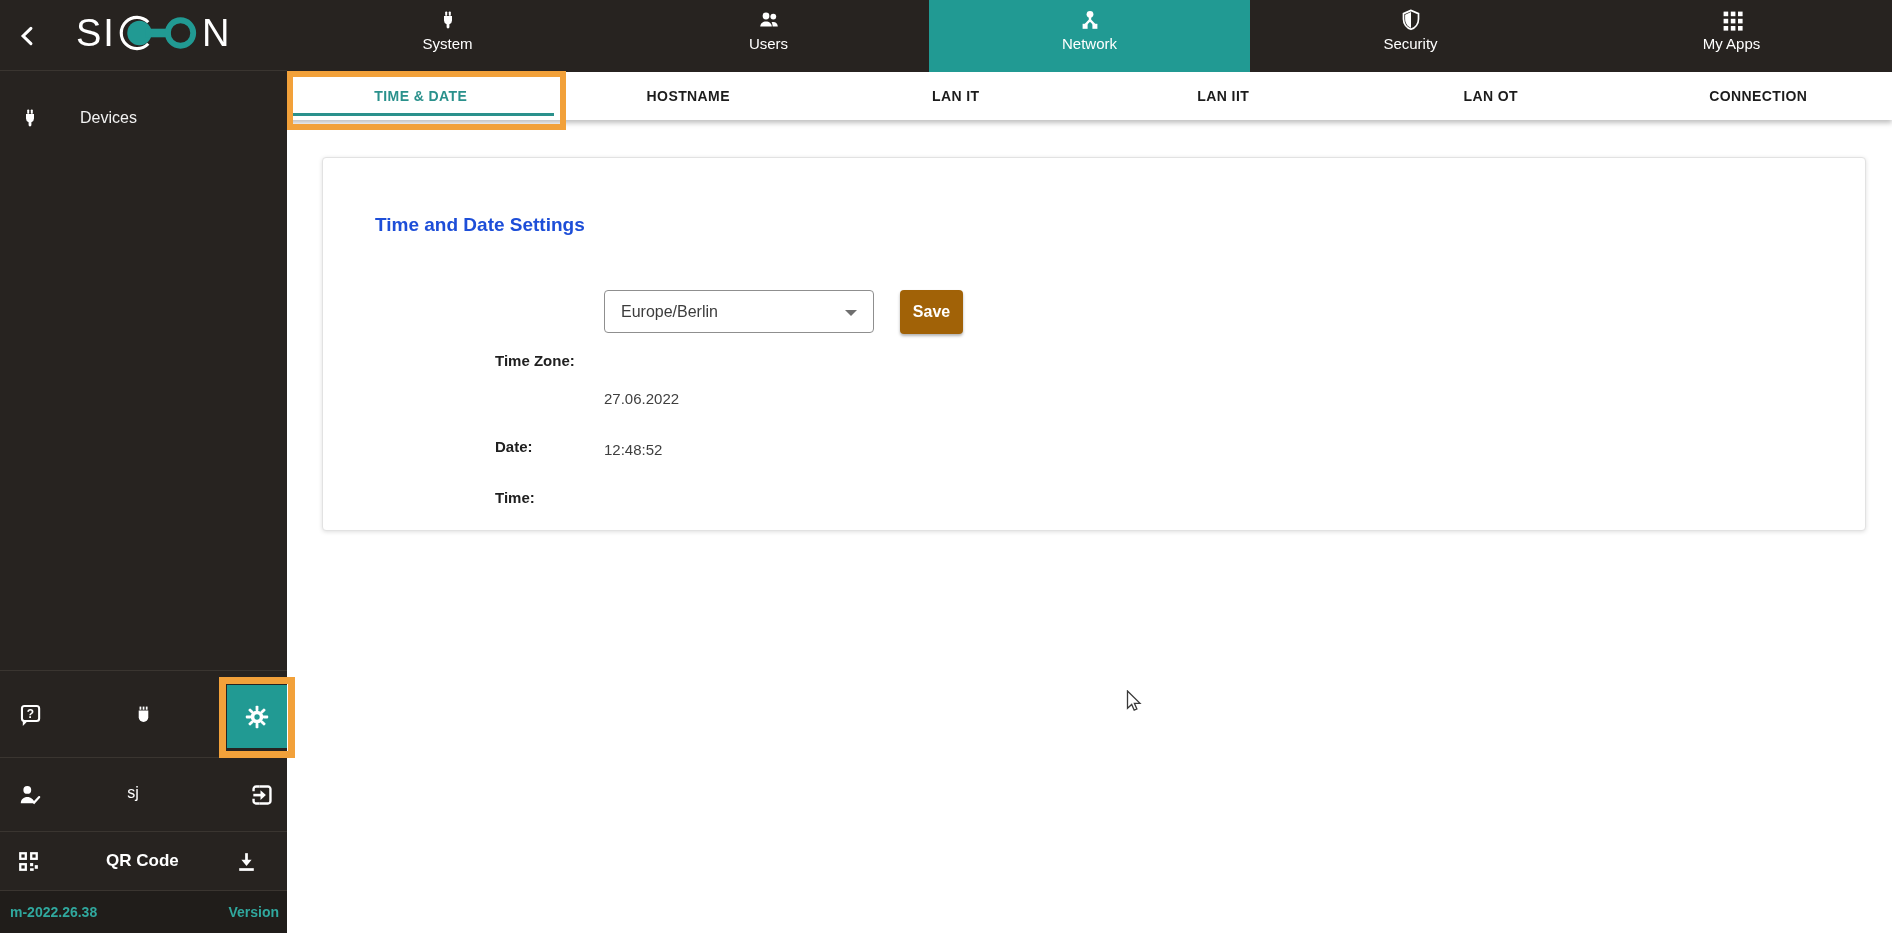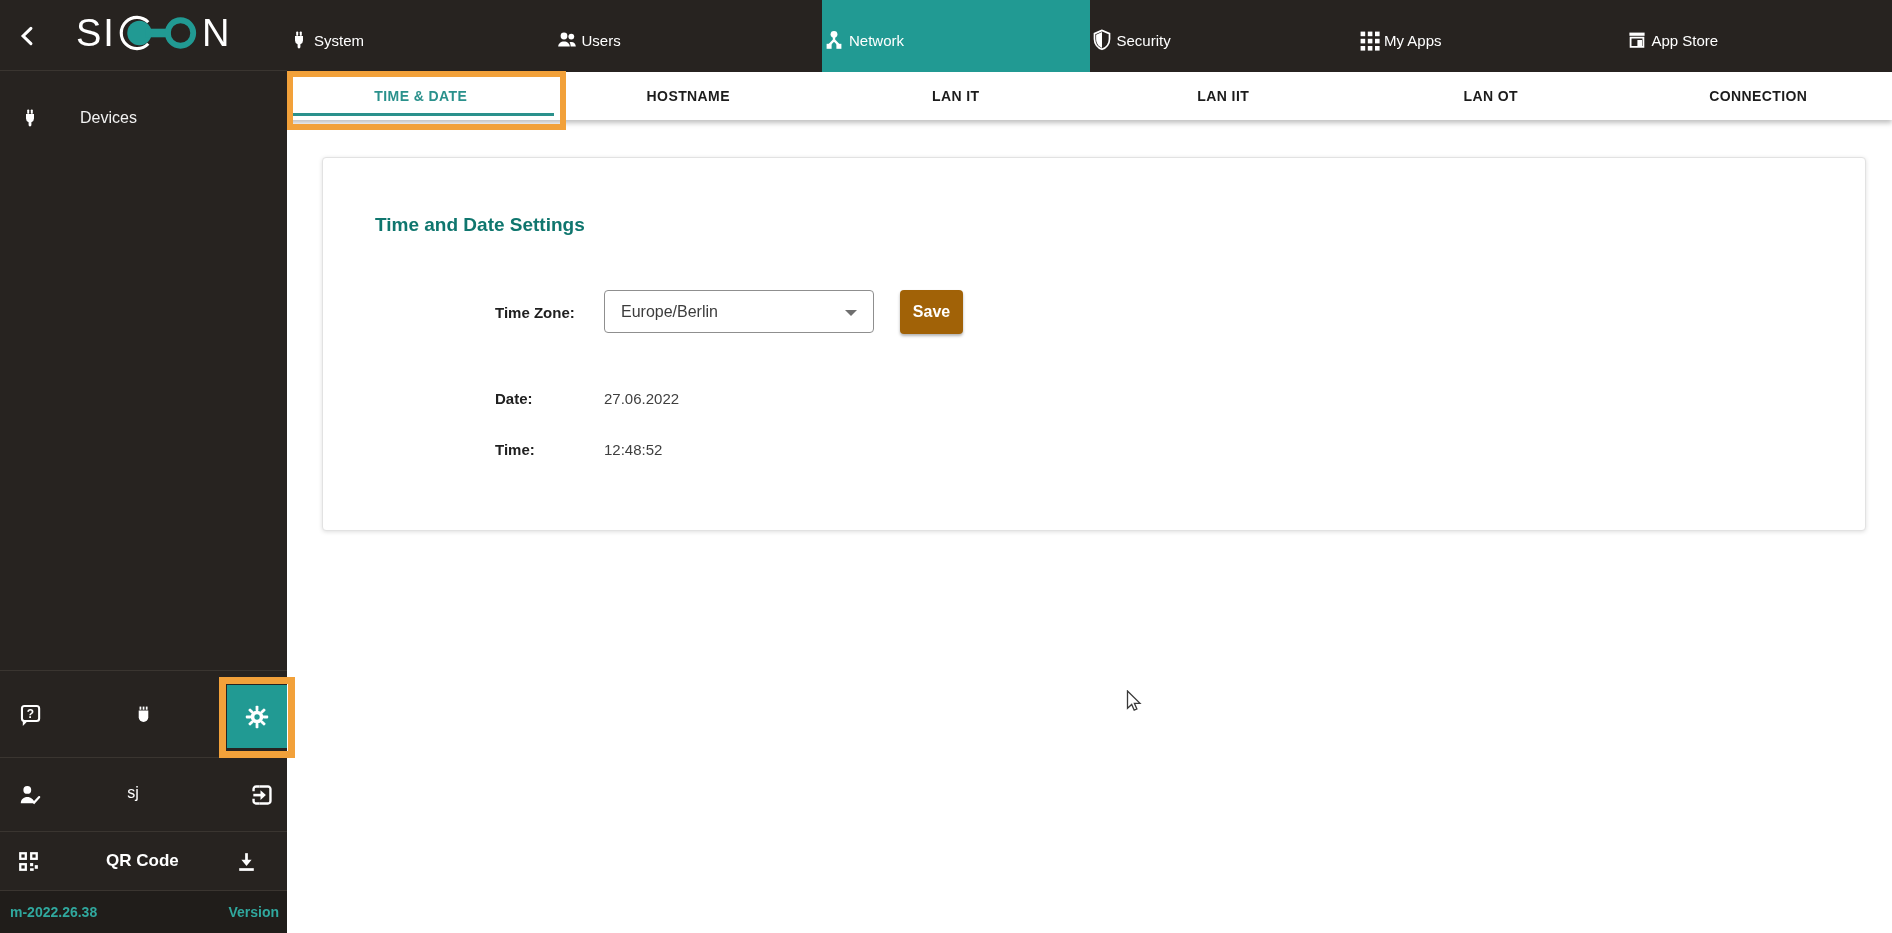--- a/index.html
+++ b/index.html
@@ -34,39 +34,39 @@
   .qr-icn   { position:absolute; left:16px; top:17px; width:25px; height:25px; cursor:pointer; }
   .qr-lbl   { position:absolute; left:66px; top:19px; font-size:17px; font-weight:bold; color:#fff;margin-left:40px; }
   .dl-icn   { position:absolute; right:28px; top:17px; width:25px; height:25px; cursor:pointer; }
   .version-row { height:43px; background:#201d1a; }
   .ver-val { position:absolute; left:10px; top:13px; font-size:14px; font-weight:bold; color:#30a89e; }
   .ver-lbl { position:absolute; right:8px; top:13px; font-size:14px; font-weight:bold; color:#30a89e; }
 
   
   .topnav { position:absolute; left:287px; top:0; width:1605px; height:72px;
             background:#272320; display:flex; z-index:4; }
-  .nav-tab { flex:1 1 0; display:flex; flex-direction:row; align-items:center;
+  .nav-tab { flex:1 1 0; display:flex; flex-direction:column; align-items:center;
              justify-content:flex-start; padding-top:8px; gap:3px; cursor:pointer; color:#fff; }
   .nav-tab.active { background:#219a93; }
   .nav-lbl { font-size:15px; color:#fff; }
 
   
   .tabbar { position:absolute; left:287px; top:72px; width:1605px; height:48px;
             background:#fff; display:flex; box-shadow:0 3px 5px rgba(0,0,0,0.25); z-index:3; }
   .subtab { flex:1 1 0; position:relative; display:flex; align-items:center; justify-content:center;
             font-size:14px; font-weight:bold; letter-spacing:0.4px; color:#1c1c1c; cursor:pointer; }
   .subtab.active { color:#2a918c; }
   .indicator { position:absolute; left:1px; right:1px; bottom:4px; height:3px; background:#2a918c; }
 
   
   .content { position:absolute; left:287px; top:120px; width:1605px; height:813px; background:#fff; }
   .card { position:absolute; left:35px; top:37px; width:1544px; height:374px; background:#fff;
           border:1px solid #e2e2e2; border-radius:4px; box-shadow:0 1px 4px rgba(0,0,0,0.13); }
-  .card-heading { position:absolute; left:52px; top:56px; font-size:19px; font-weight:bold; color:#0f766e; }
-  .fld-label { position:absolute; left:172px; font-size:15px; font-weight:bold; color:#202020; }
+  .card-heading { position:absolute; left:52px; top:56px; font-size:19px; font-weight:bold; color:#1d4ed8; }
+  .fld-label { position:absolute; left:172px; font-size:15px; font-weight:bold; color:#202020;margin-top:48px; }
   .fld-value { position:absolute; left:281px; font-size:15px; color:#3f3f3f; }
   .row-tz { position:absolute; left:0; top:132px; width:100%; height:44px; }
   .row-tz .fld-label { top:14px; }
   .select { position:absolute; left:281px; top:0; width:270px; height:43px; background:#fff;
             border:1px solid #8f8f8f; border-radius:4px; display:flex; align-items:center;
             padding:0 16px; cursor:pointer; }
   .select-value { font-size:16px; color:#3c3c3c; }
   .caret { position:absolute; right:16px; top:19px; width:0; height:0;
            border-left:6px solid transparent; border-right:6px solid transparent;
            border-top:6px solid #6f6f6f; }
@@ -263,28 +263,20 @@
         <rect x="3.6" y="10.8" width="4.6" height="4.6"></rect>
           <rect x="10.8" y="10.8" width="4.6" height="4.6"></rect>
           <rect x="18" y="10.8" width="4.6" height="4.6"></rect>
         <rect x="3.6" y="18" width="4.6" height="4.6"></rect>
           <rect x="10.8" y="18" width="4.6" height="4.6"></rect>
           <rect x="18" y="18" width="4.6" height="4.6"></rect>
       </g>
     </svg>
     <span class="nav-lbl">My Apps</span>
   </div>
-  <div class="nav-tab">
-    <svg width="24" height="24" viewBox="0 0 24 24">
-      <rect x="4.4" y="4.6" width="15.2" height="3.2" fill="#fff"></rect>
-      <path d="M5.6 9.6 h12.8 v9.2 h-12.8 Z" fill="none" stroke="#fff" stroke-width="1.8"></path>
-      <rect x="12.4" y="12" width="4.6" height="6.8" fill="#fff"></rect>
-    </svg>
-    <span class="nav-lbl">App Store</span>
-  </div>
 </div>
 
 <div class="tabbar">
   <div class="subtab active">
     <span>TIME &amp; DATE</span>
     <div class="indicator"></div>
   </div>
   <div class="subtab">
     <span>HOSTNAME</span>
   </div>

